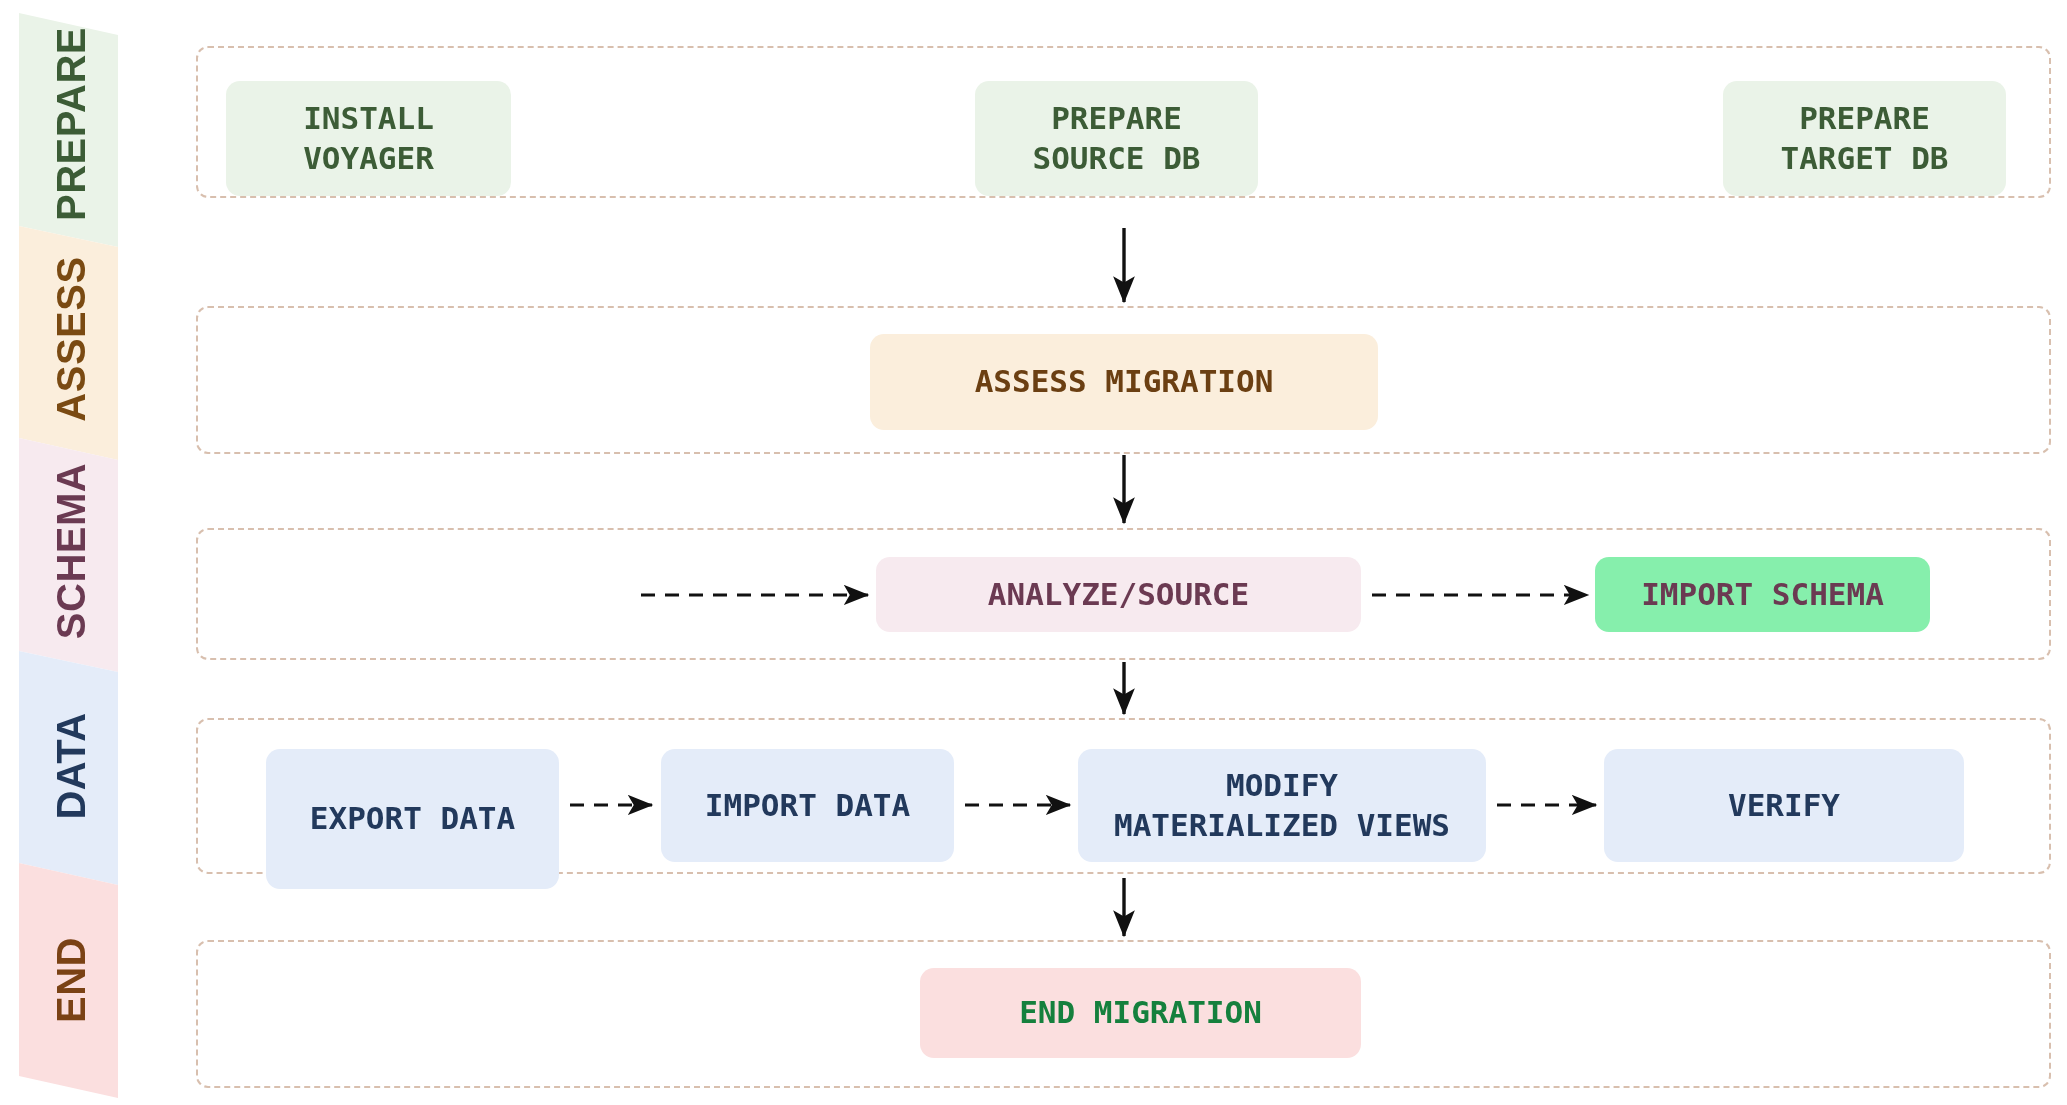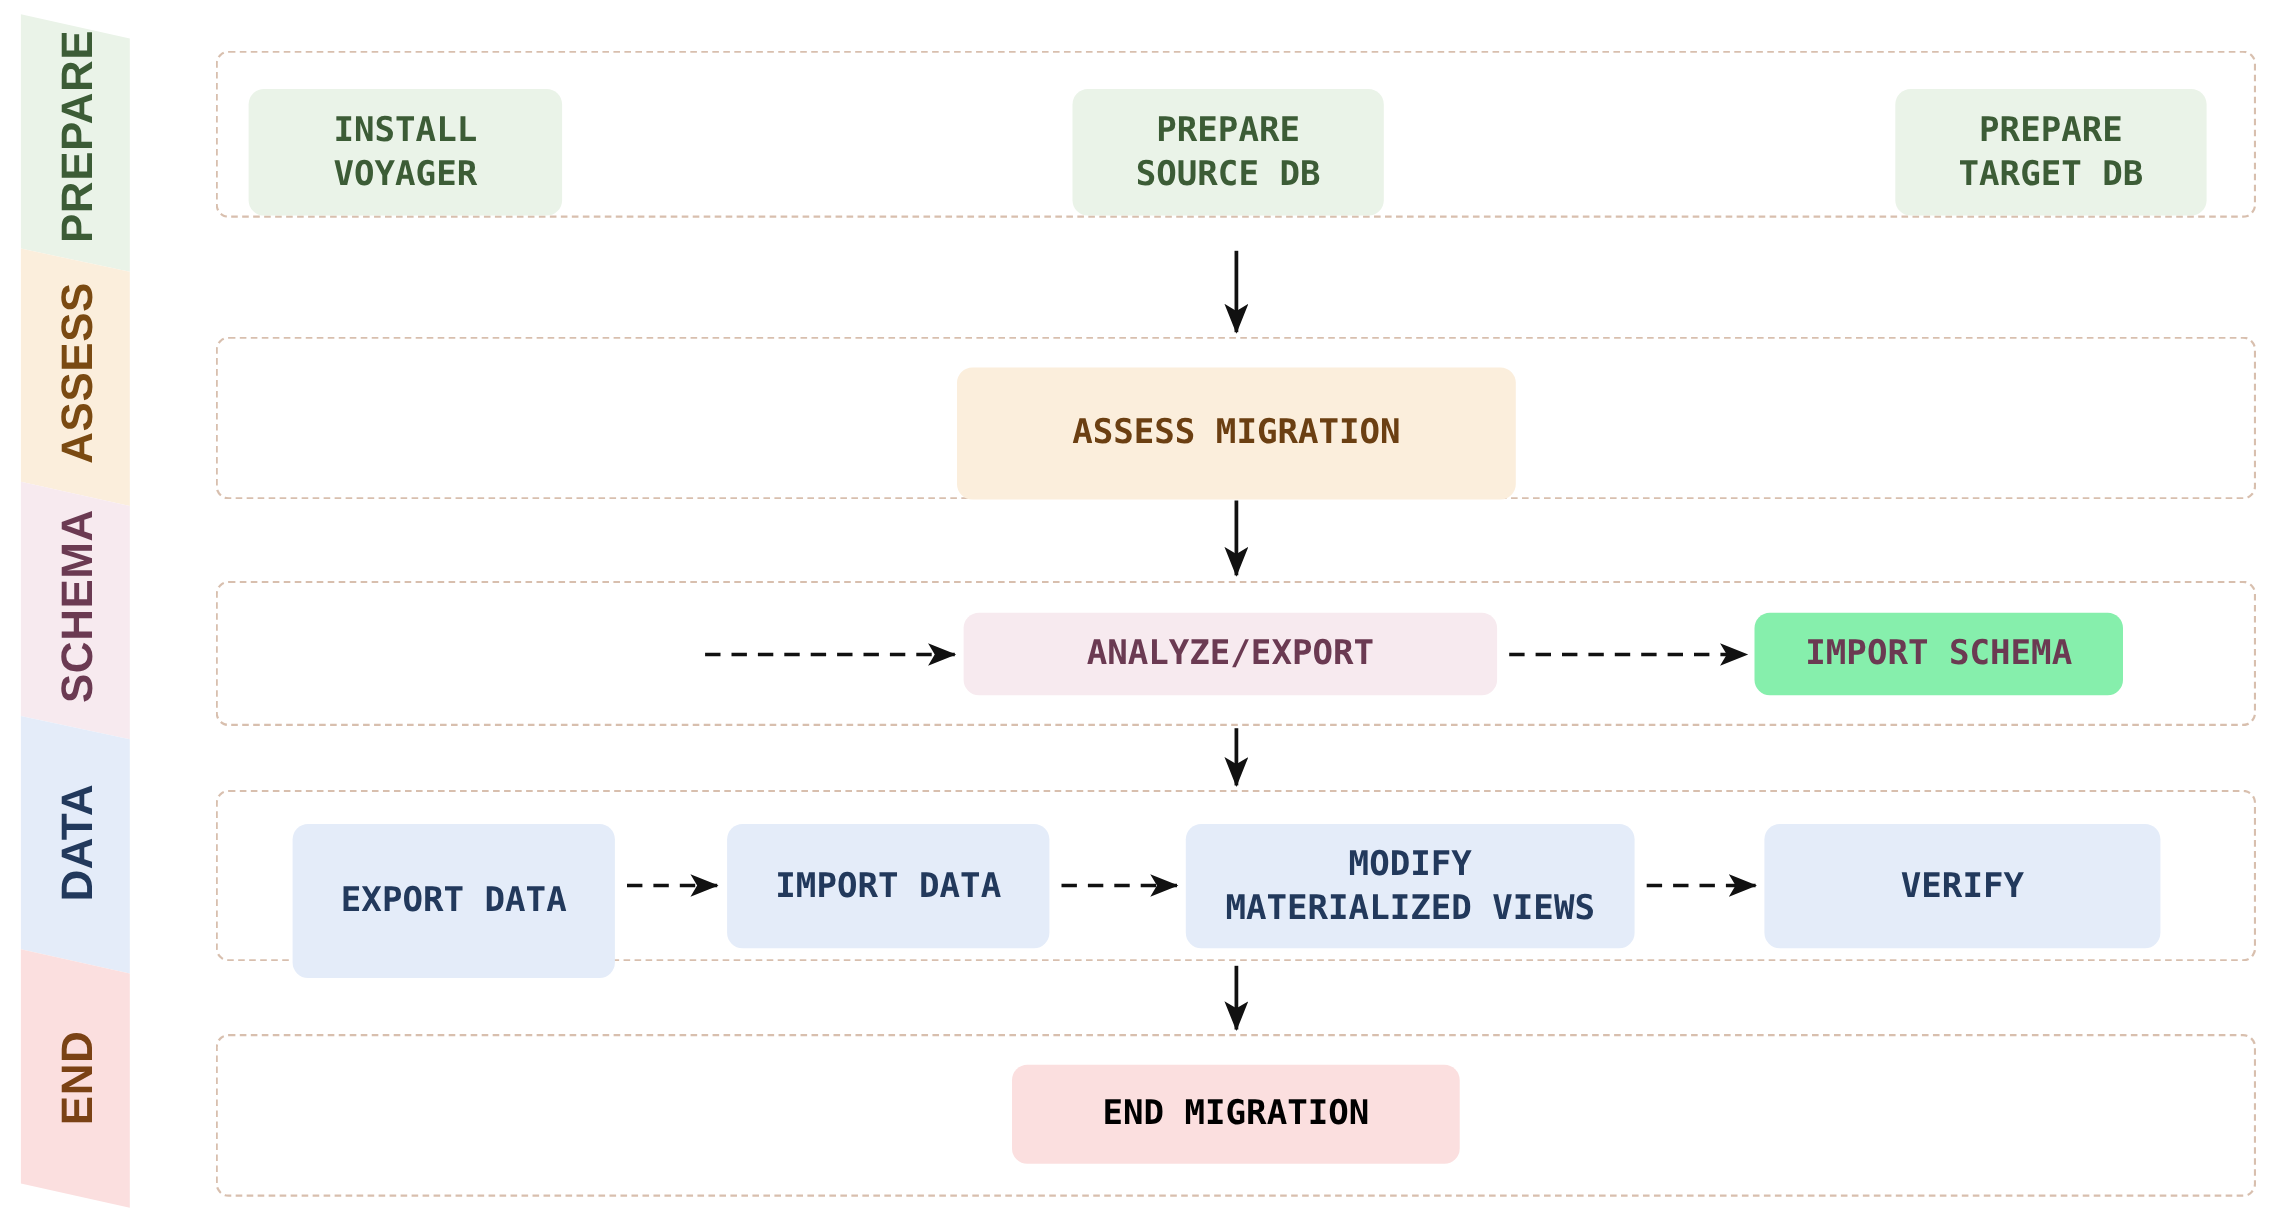--- a/index.html
+++ b/index.html
@@ -134,26 +134,26 @@
     </g>
   </svg>
 
   <div class="node prepare" id="node-install-voyager" style="left: 226px; top: 81px; width: 285px; height: 115px; background: rgb(234, 243, 232); color: rgb(60, 92, 54);">INSTALL
 VOYAGER</div>
   <div class="node prepare" id="node-prepare-source-db" style="left: 975px; top: 81px; width: 283px; height: 115px; background: rgb(234, 243, 232); color: rgb(60, 92, 54);">PREPARE
 SOURCE DB</div>
   <div class="node prepare" id="node-prepare-target-db" style="left: 1723px; top: 81px; width: 283px; height: 115px; background: rgb(234, 243, 232); color: rgb(60, 92, 54);">PREPARE
 TARGET DB</div>
 
-  <div class="node assess" id="node-assess-migration" style="left: 870px; top: 334px; width: 508px; height: 120px; background: rgb(251, 238, 220); color: rgb(107, 63, 18);">ASSESS MIGRATION</div>
+  <div class="node assess" id="node-assess-migration" style="left: 870px; top: 334px; width: 508px; height: 96px; background: rgb(251, 238, 220); color: rgb(107, 63, 18);">ASSESS MIGRATION</div>
 
-  <div class="node schema" id="node-analyze-modify" style="left: 876px; top: 557px; width: 485px; height: 75px; background: rgb(247, 234, 239); color: rgb(107, 58, 82);">ANALYZE/EXPORT</div>
+  <div class="node schema" id="node-analyze-modify" style="left: 876px; top: 557px; width: 485px; height: 75px; background: rgb(247, 234, 239); color: rgb(107, 58, 82);">ANALYZE/SOURCE</div>
   <div class="node schema" id="node-import-schema" style="left: 1595px; top: 557px; width: 335px; height: 75px; background: #86efac; color: rgb(107, 58, 82);">IMPORT SCHEMA</div>
 
   <div class="node data" id="node-export-data" style="left: 266px; top: 749px; width: 293px; height: 140px; background: rgb(228, 236, 249); color: rgb(34, 57, 92);">EXPORT DATA</div>
   <div class="node data" id="node-import-data" style="left: 661px; top: 749px; width: 293px; height: 113px; background: rgb(228, 236, 249); color: rgb(34, 57, 92);">IMPORT DATA</div>
   <div class="node data" id="node-refresh-materialized-views" style="left: 1078px; top: 749px; width: 408px; height: 113px; background: rgb(228, 236, 249); color: rgb(34, 57, 92);">MODIFY
 MATERIALIZED VIEWS</div>
   <div class="node data" id="node-verify" style="left: 1604px; top: 749px; width: 360px; height: 113px; background: rgb(228, 236, 249); color: rgb(34, 57, 92);">VERIFY</div>
 
-  <div class="node end" id="node-end-migration" style="left: 920px; top: 968px; width: 407px; height: 90px; background: rgb(251, 223, 223); color: #000000;">END MIGRATION</div>
+  <div class="node end" id="node-end-migration" style="left: 920px; top: 968px; width: 441px; height: 90px; background: rgb(251, 223, 223); color: #15803d;">END MIGRATION</div>
 
 </div>
 
 </body></html>

